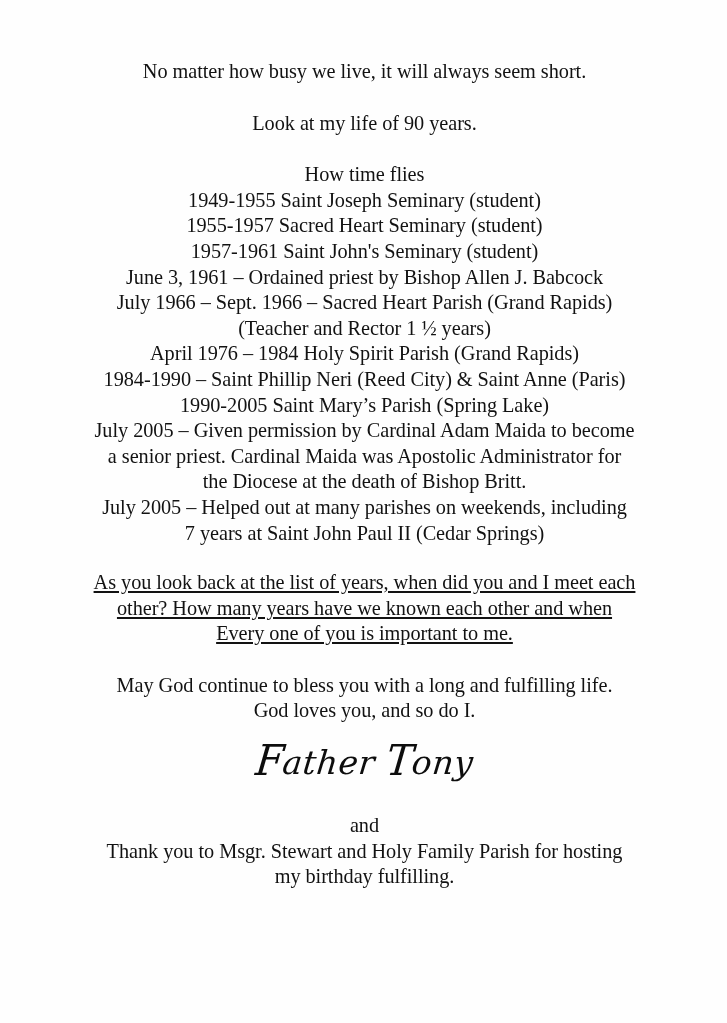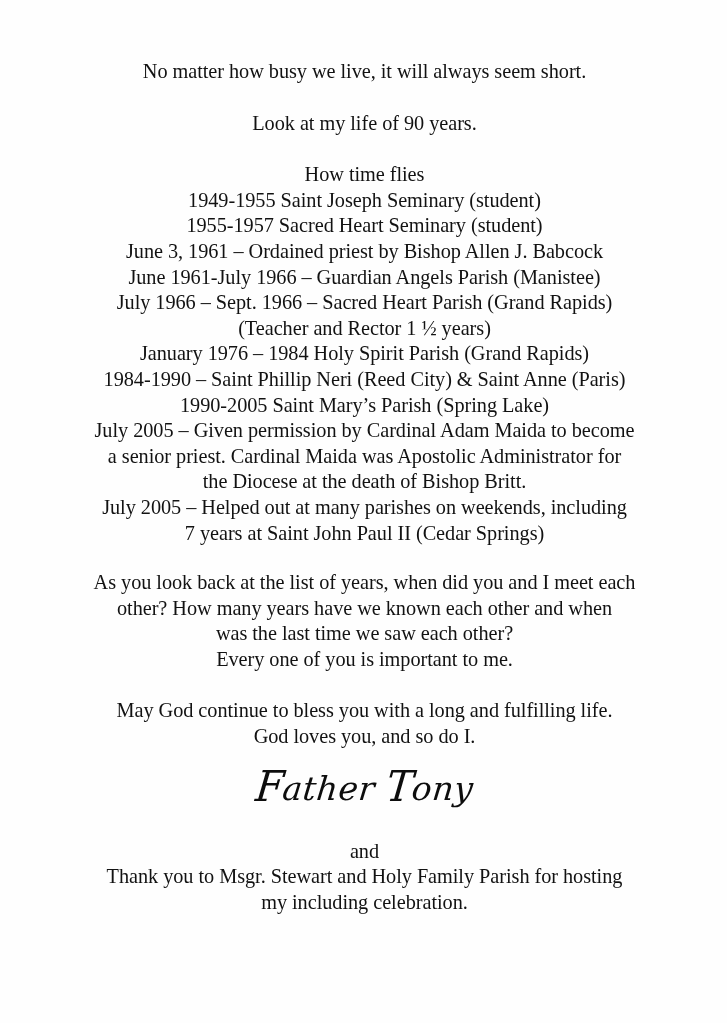--- a/index.html
+++ b/index.html
@@ -33,20 +33,21 @@
     letter-spacing: -0.05px;
     white-space: nowrap;
     color: #121212;
   }
   .para-line {
     text-align: center;
     font-size: 20.3px;
     line-height: 25.6px;
     letter-spacing: -0.05px;
     color: #121212;
+    text-decoration: underline;
   }
   
   .block-opening   { margin-top: 58px; }
   .gap-after-open  { height: 26px; }
   .gap-after-look  { height: 26px; }
   .gap-after-list  { height: 24px; }
   .gap-after-refl  { height: 26px; }
   .gap-after-sig   { height: 26px; }
 
   .signature-wrap {
@@ -85,56 +86,55 @@
       <div class="gap-after-open"></div>
       <div class="line">Look at my life of 90 years.</div>
     </div>
 
     <div class="gap-after-look"></div>
 
     <div>
       <div class="line">How time flies</div>
       <div class="line">1949-1955 Saint Joseph Seminary (student)</div>
       <div class="line">1955-1957 Sacred Heart Seminary (student)</div>
+      <div class="line">1957-1961 Saint John's Seminary (student)</div>
       <div class="line">June 3, 1961 – Ordained priest by Bishop Allen J. Babcock</div>
-      <div class="line">June 1961-July 1966 – Guardian Angels Parish (Manistee)</div>
       <div class="line">July 1966 – Sept. 1966 – Sacred Heart Parish (Grand Rapids)</div>
       <div class="line">(Teacher and Rector 1 ½ years)</div>
-      <div class="line">January 1976 – 1984 Holy Spirit Parish (Grand Rapids)</div>
+      <div class="line">April 1976 – 1984 Holy Spirit Parish (Grand Rapids)</div>
       <div class="line">1984-1990 – Saint Phillip Neri (Reed City) &amp; Saint Anne (Paris)</div>
       <div class="line">1990-2005 Saint Mary’s Parish (Spring Lake)</div>
       <div class="line">July 2005 – Given permission by Cardinal Adam Maida to become</div>
       <div class="line">a senior priest.  Cardinal Maida was Apostolic Administrator for</div>
       <div class="line">the Diocese at the death of Bishop Britt.</div>
       <div class="line">July 2005 – Helped out at many parishes on weekends, including</div>
       <div class="line">7 years at Saint John Paul II (Cedar Springs)</div>
     </div>
 
     <div class="gap-after-list"></div>
 
     <div>
       <div class="para-line">As you look back at the list of years, when did you and I meet each</div>
       <div class="para-line">other?  How many years have we known each other and when</div>
-      <div class="para-line">was the last time we saw each other?</div>
       <div class="para-line">Every one of you is important to me.</div>
     </div>
 
     <div class="gap-after-refl"></div>
 
     <div>
       <div class="line">May God continue to bless you with a long and fulfilling life.</div>
       <div class="line">God loves you, and so do I.</div>
     </div>
 
     <div class="signature-wrap">
       <span class="signature"><span class="cap swash">F</span><span>ather</span>&nbsp;<span class="cap swash">T</span><span>ony</span></span>
     </div>
 
     <div class="gap-after-sig"></div>
 
     <div>
       <div class="line">and</div>
       <div class="line">Thank you to Msgr. Stewart and Holy Family Parish for hosting</div>
-      <div class="line">my including celebration.</div>
+      <div class="line">my birthday fulfilling.</div>
     </div>
 
   </div>
 </div>
 
 </body></html>

